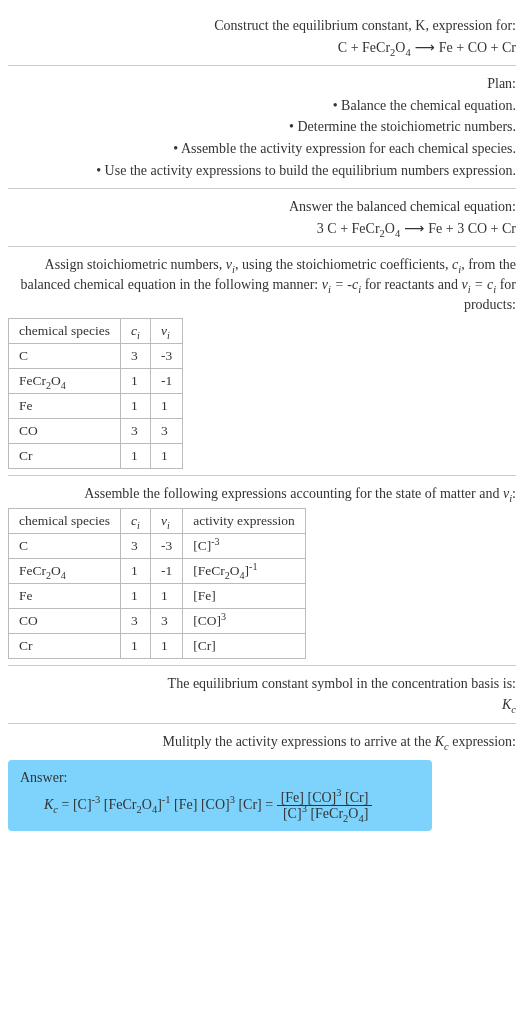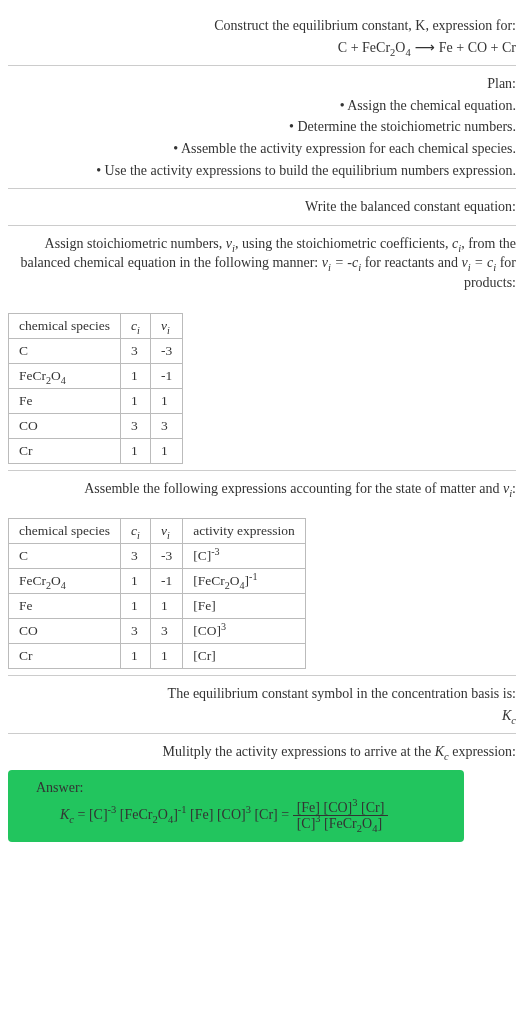--- a/index.html
+++ b/index.html
@@ -31,44 +31,44 @@
     vertical-align: sub;
     line-height: 0;
   }
   sup {
     font-size: 0.75em;
     vertical-align: super;
     line-height: 0;
   }
   table {
     border-collapse: collapse;
-    margin-top: 20px;
+    margin-top: 4px;
   }
   th, td {
     border: 1px solid #bbb;
     padding: 4px 10px;
     text-align: left;
     font-weight: normal;
     font-size: 13.5px;
   }
   th {
     color: #333;
   }
   .answer-box {
-    background: #22c55e;
+    background: #7dd3fc;
     border-radius: 4px;
-    padding: 10px 28px;
+    padding: 10px 12px;
     margin-top: 6px;
     display: inline-block;
     width: 400px;
   }
   .frac {
     display: inline-block;
     vertical-align: middle;
-    text-align: left;
+    text-align: right;
     line-height: 1.1;
   }
   .frac .num {
     display: block;
     border-bottom: 1px solid #333;
     padding: 0 4px;
   }
   .frac .den {
     display: block;
     padding: 0 4px;
@@ -85,28 +85,29 @@
 
 <div class="section">
   <p>
     <span>Construct the equilibrium constant, K, expression for:</span>
   </p>
   <p>C + FeCr<sub>2</sub>O<sub>4</sub><span class="arrow">⟶</span>Fe + CO + Cr</p>
 </div>
 
 <div class="section">
   <p>Plan:</p>
-  <p>• Assign the chemical equation.</p>
+  <p>• Balance the chemical equation.</p>
   <p>• Determine the stoichiometric numbers.</p>
   <p>• Assemble the activity expression for each chemical species.</p>
   <p>• Use the activity expressions to build the equilibrium numbers expression.</p>
 </div>
 
 <div class="section">
-  <p>Write the balanced constant equation:</p>
+  <p>Answer the balanced chemical equation:</p>
+  <p>3 C + FeCr<sub>2</sub>O<sub>4</sub><span class="arrow">⟶</span>Fe + 3 CO + Cr</p>
 </div>
 
 <div class="section">
   <p>
     <span>Assign stoichiometric numbers, </span><span class="italic">ν<sub>i</sub></span><span>, using the stoichiometric coefficients, </span><span class="italic">c<sub>i</sub></span><span>, from the balanced chemical equation in the following manner: </span><span class="italic">ν<sub>i</sub> = -c<sub>i</sub></span><span> for reactants and </span><span class="italic">ν<sub>i</sub> = c<sub>i</sub></span><span> for products:</span>
   </p>
   <table>
     <tbody>
         <tr>
       <th>chemical species</th>

